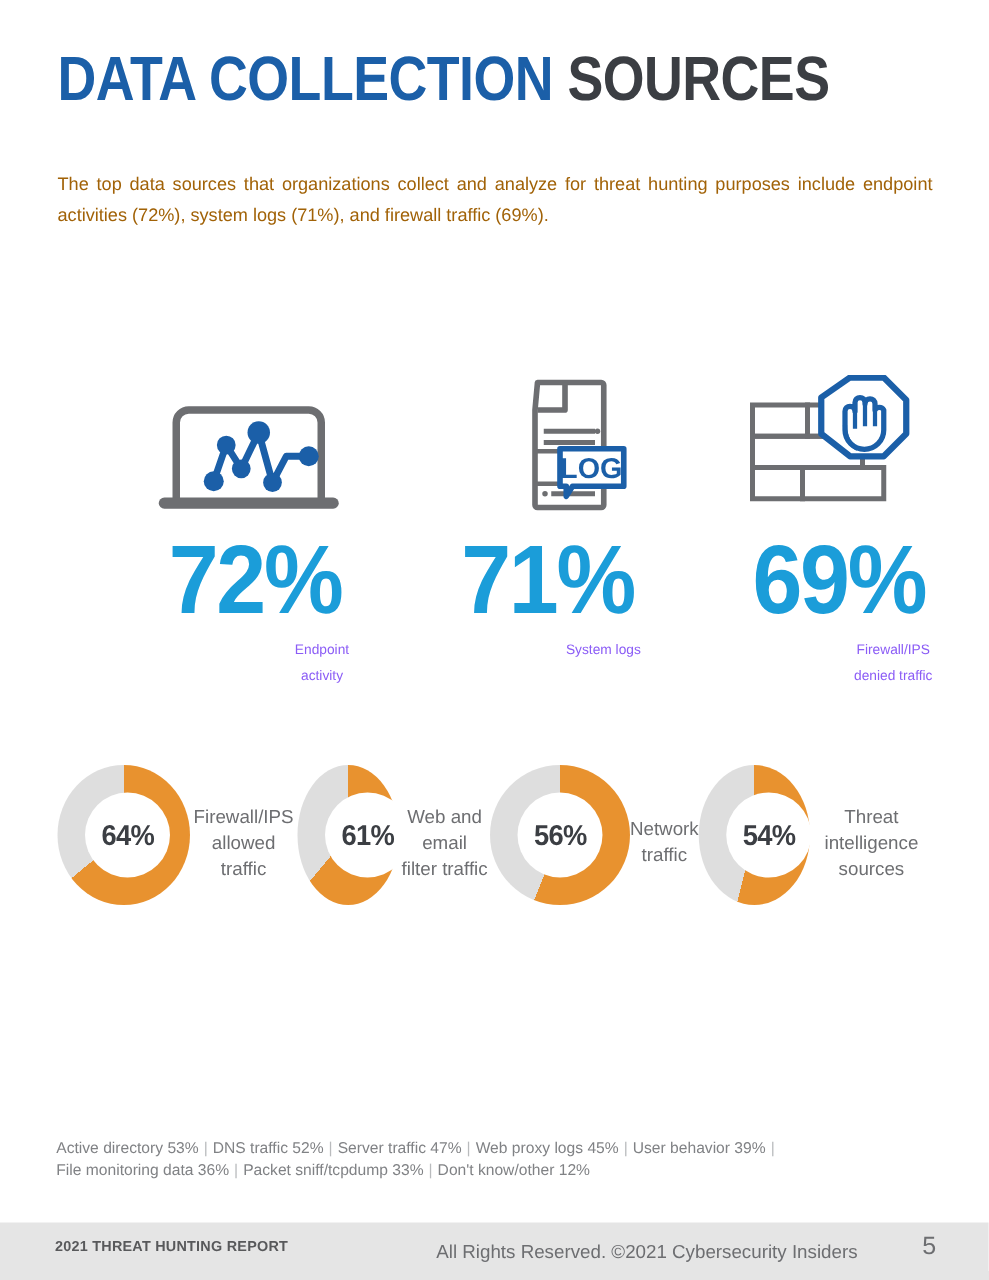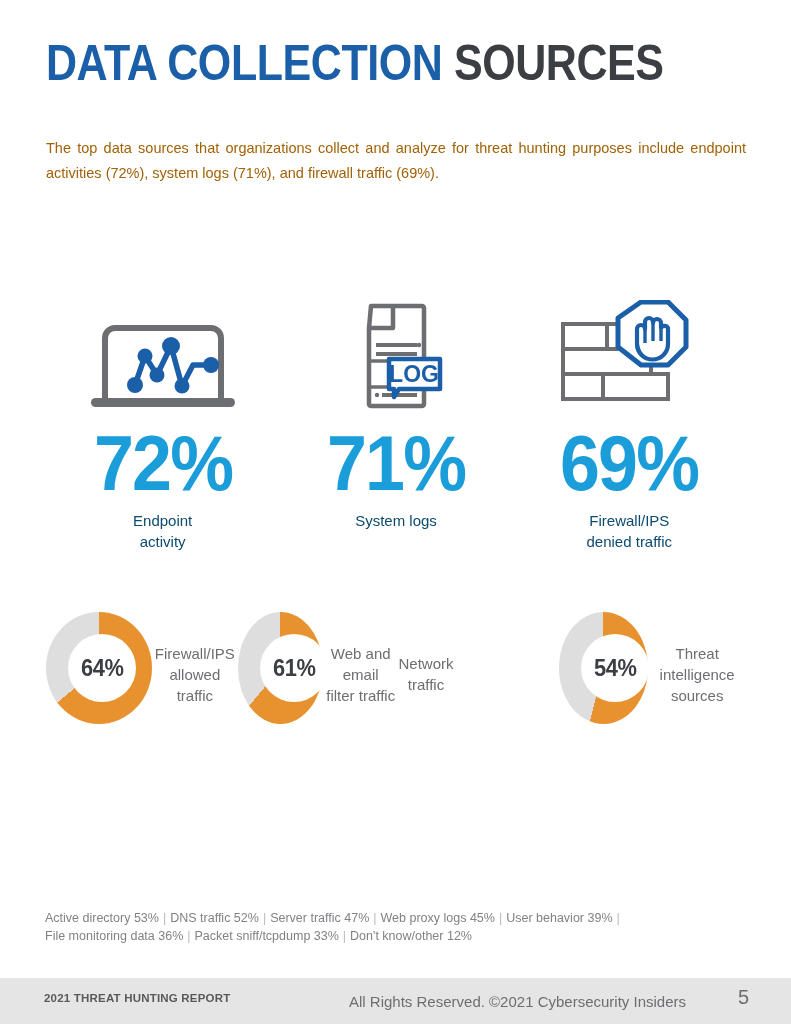--- a/index.html
+++ b/index.html
@@ -85,43 +85,43 @@
     position: absolute;
     left: 46px;
     top: 300px;
     width: 700px;
     display: flex;
   }
   .top-stat {
     flex: 1;
     display: flex;
     flex-direction: column;
-    align-items: center;
+    align-items: flex-end;
   }
   .icon-box {
     height: 110px;
     display: flex;
     align-items: flex-end;
     justify-content: center;
   }
   .big-pct {
     font-family: "Liberation Sans Narrow", "Liberation Sans", sans-serif;
     font-size: 78px;
     font-weight: bold;
     color: #1B9DD9;
     line-height: 0.95;
     margin-top: 16px;
     letter-spacing: -2px;
     transform: scaleX(0.92);
   }
   .stat-label {
     margin-top: 10px;
-    font-size: 15px;
+    font-size: 11px;
     line-height: 21px;
-    color: #0c4a6e;
+    color: #8b5cf6;
     text-align: center;
   }
 
   
   .donuts {
     position: absolute;
     left: 46px;
     top: 612px;
     width: 700px;
     display: flex;
@@ -318,20 +318,25 @@
           <span class="donut-val">61%</span>
         </div>
       </div>
       <div class="donut-label">
         <div>Web and email</div>
         <div>filter traffic</div>
       </div>
     </div>
 
     <div class="donut-cell">
+      <div class="donut" style="background: conic-gradient(rgb(232, 146, 47) 0deg, rgb(232, 146, 47) 201.6deg, rgb(222, 222, 222) 201.6deg, rgb(222, 222, 222) 360deg);">
+        <div class="donut-hole">
+          <span class="donut-val">56%</span>
+        </div>
+      </div>
       <div class="donut-label">
         <div>Network</div>
         <div>traffic</div>
       </div>
     </div>
 
     <div class="donut-cell">
       <div class="donut" style="background: conic-gradient(rgb(232, 146, 47) 0deg, rgb(232, 146, 47) 194.4deg, rgb(222, 222, 222) 194.4deg, rgb(222, 222, 222) 360deg);">
         <div class="donut-hole">
           <span class="donut-val">54%</span>

